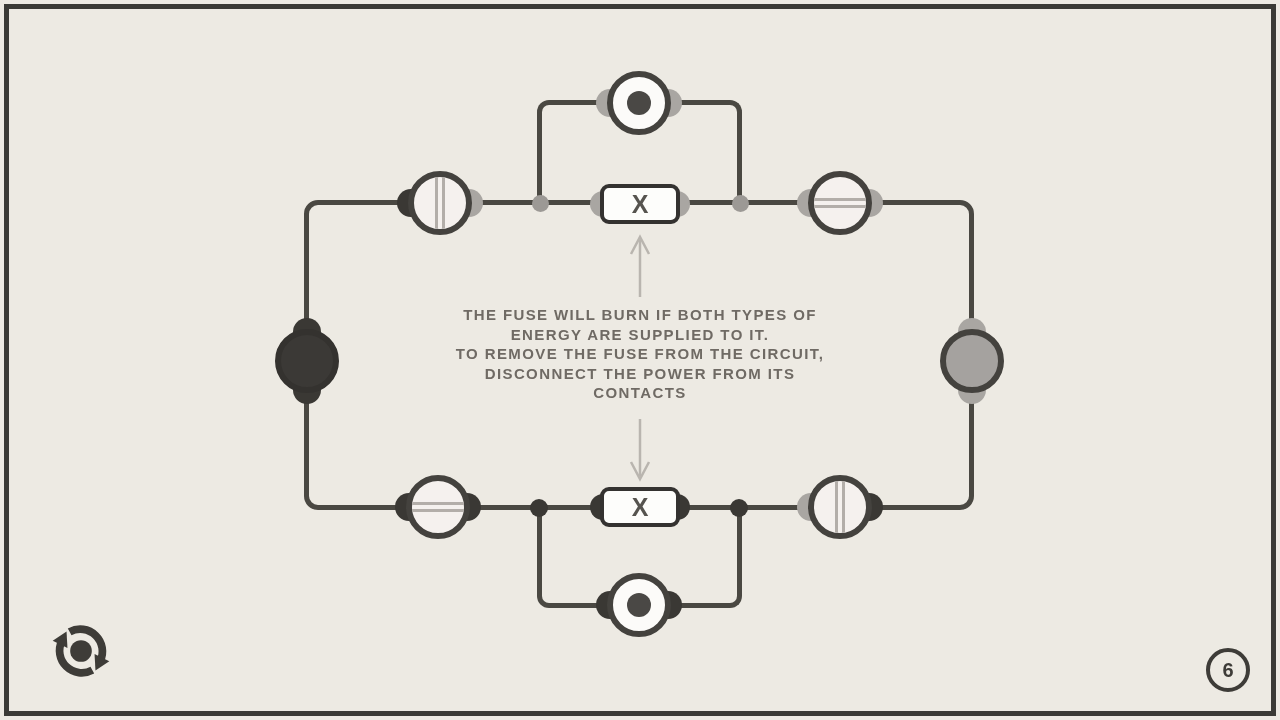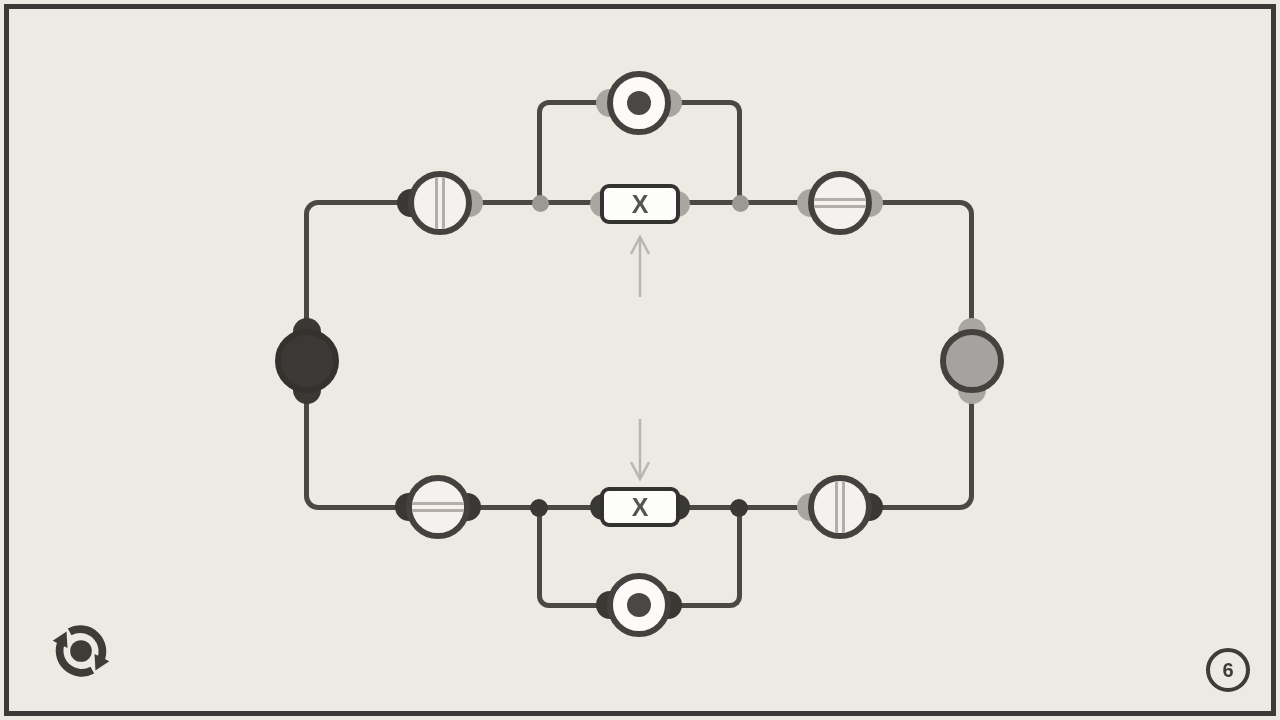--- a/index.html
+++ b/index.html
@@ -145,20 +145,27 @@
 
   <svg class="hint-arrow" style="left:626px;top:233px;" width="28" height="66" viewBox="0 0 28 66">
     <polyline points="5,21 14,4 23,21" fill="none" stroke="#B9B5AF" stroke-width="2.5"></polyline>
     <line x1="14" y1="7" x2="14" y2="64" stroke="#B9B5AF" stroke-width="2.5"></line>
   </svg>
   <svg class="hint-arrow" style="left:626px;top:417px;" width="28" height="66" viewBox="0 0 28 66">
     <polyline points="5,45 14,62 23,45" fill="none" stroke="#B9B5AF" stroke-width="2.5"></polyline>
     <line x1="14" y1="2" x2="14" y2="59" stroke="#B9B5AF" stroke-width="2.5"></line>
   </svg>
 
+  <div class="tutorial">
+    <div>THE FUSE WILL BURN IF BOTH TYPES OF</div>
+    <div>ENERGY ARE SUPPLIED TO IT.</div>
+    <div>TO REMOVE THE FUSE FROM THE CIRCUIT,</div>
+    <div>DISCONNECT THE POWER FROM ITS</div>
+    <div>CONTACTS</div>
+  </div>
 
   <svg class="restart" viewBox="0 0 64 64">
     <defs>
       <marker id="ah" orient="auto" markerUnits="userSpaceOnUse" markerWidth="18" markerHeight="18" refX="5" refY="9">
         <path d="M1,1 L15,9 L1,17 Z" fill="#3E3C38"></path>
       </marker>
     </defs>
     <circle cx="32" cy="32" r="10.5" fill="#3E3C38"></circle>
     <path d="M 43 50.5 A 21.5 21.5 0 0 1 13.5 22" fill="none" stroke="#3E3C38" stroke-width="7.5" marker-end="url(#ah)"></path>
     <g transform="rotate(180 32 32)">

